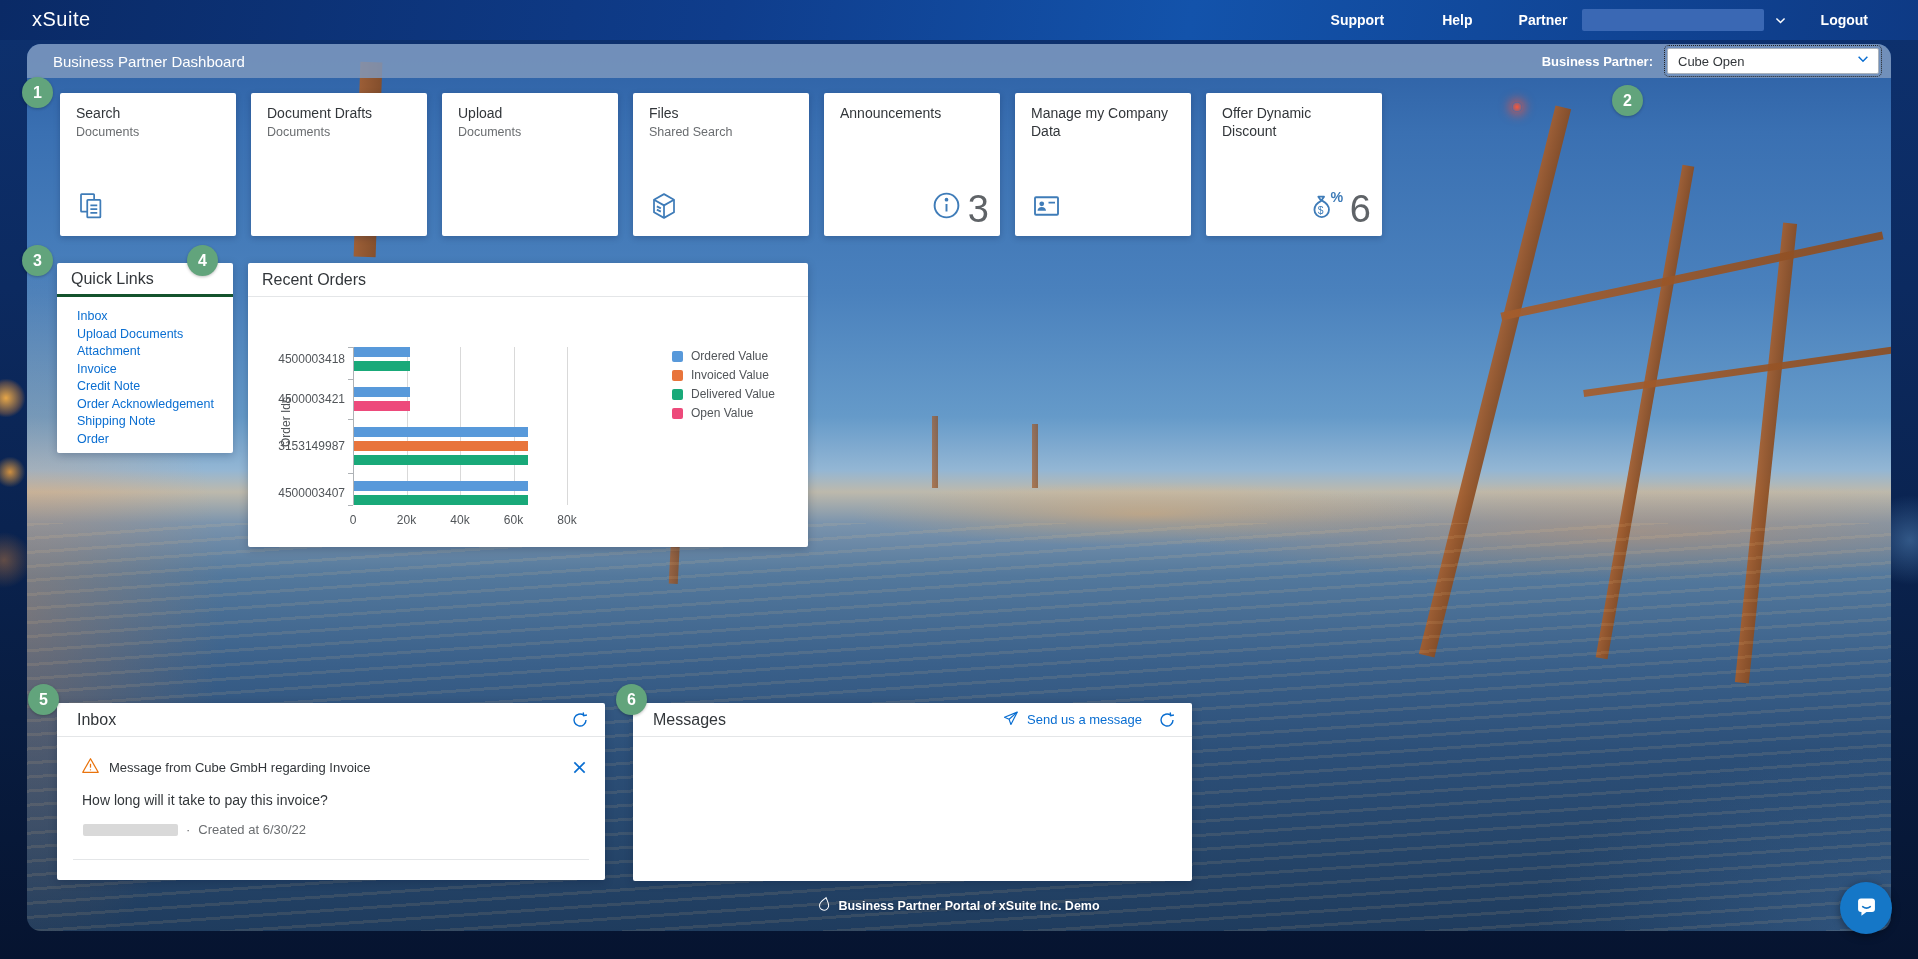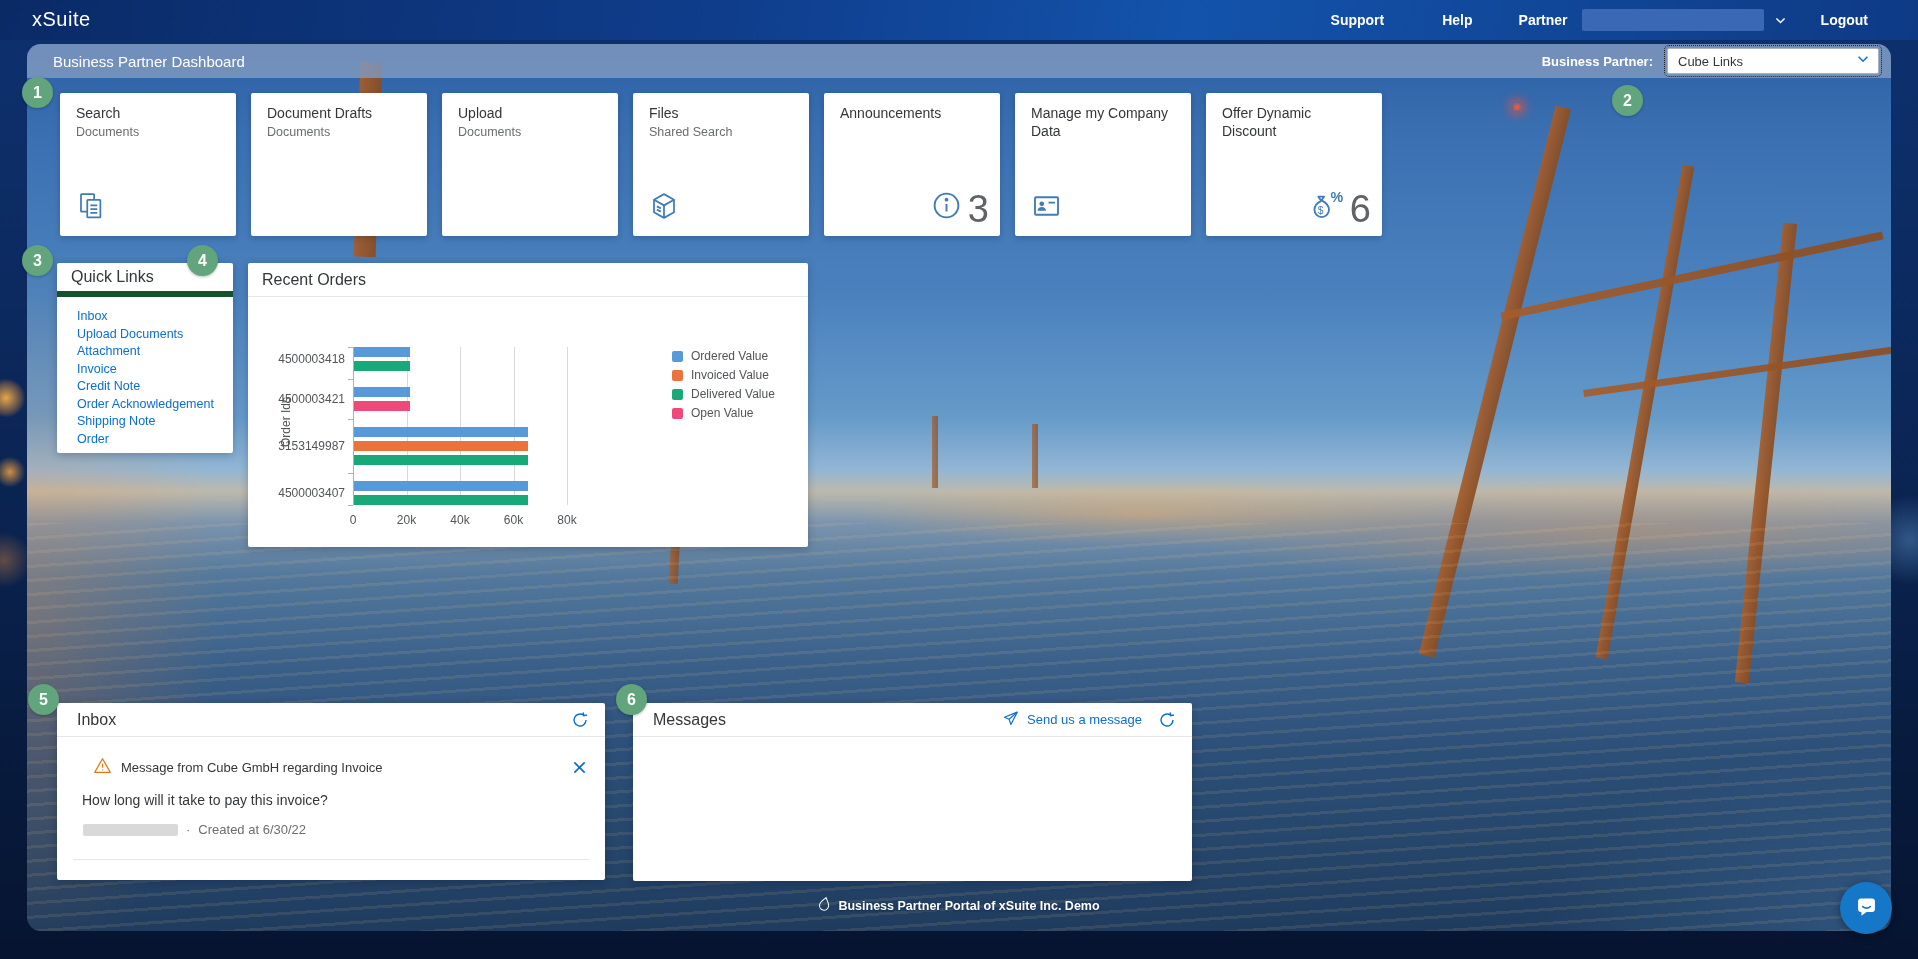--- a/index.html
+++ b/index.html
@@ -107,21 +107,21 @@
   .tickmark { position:absolute; left:-5px; width:5px; height:1px; background:#aeb2b6; }
   .bar { position:absolute; height:10px; }
   .cat-label { position:absolute; right:222px; width:90px; text-align:right; font-size:12px; color:#515559; transform:translateY(-50%); }
   .x-label { position:absolute; top:166px; transform:translateX(-50%); font-size:12px; color:#515559; }
   .legend { position:absolute; left:424px; top:52px; display:flex; flex-direction:column; gap:5px; }
   .legend-item { display:flex; align-items:center; gap:8px; font-size:12px; color:#515559; }
   .swatch { width:11px; height:11px; border-radius:2px; }
 
   
   .inbox { left:30px; top:659px; width:548px; height:177px; }
-  .inbox-subject-row { position:absolute; left:36px; top:54px; right:18px; display:flex; align-items:center; }
+  .inbox-subject-row { position:absolute; left:24px; top:54px; right:18px; display:flex; align-items:center; }
   .inbox-subject { margin-left:9px; font-size:13px; color:#32363a; }
   .inbox-close { margin-left:auto; }
   .inbox-question { position:absolute; left:25px; top:89px; font-size:14px; color:#32363a; }
   .inbox-meta { position:absolute; left:26px; top:119px; display:flex; align-items:center; gap:8px; }
   .blob { background:#d9d9d9; border-radius:2px; }
   .inbox-blob { width:95px; height:12px; }
   .inbox-created { font-size:13px; color:#6a6d70; }
   .inbox-divider { position:absolute; left:16px; right:16px; top:156px; height:1px; background:#e4e6e8; }
 
   
@@ -182,21 +182,21 @@
       <div class="crane crane-d4"></div>
         <div class="crane-light"></div>
       <div class="sheen"></div>
     </div>
 
     <div class="strip">
       <span class="page-title">Business Partner Dashboard</span>
       <div class="strip-right">
         <span class="bp-label">Business Partner:</span>
         <div class="bp-select">
-          <span class="val">Cube Links</span>
+          <span class="val">Cube Open</span>
           <span>
             <svg width="14" height="14" viewBox="0 0 16 16" fill="none" stroke="#0a6ed1" stroke-width="1.7">
                 <polyline points="3,5.5 8,10.5 13,5.5"></polyline>
               </svg>
           </span>
         </div>
       </div>
     </div>
 
     <div class="tiles" id="tiles-row">
@@ -269,21 +269,21 @@
                   <text x="6.8" y="18.8" font-size="8" fill="#3f7cb8" stroke="none">$</text>
                   <text x="16.5" y="9.5" font-size="11" font-weight="bold" fill="#3f7cb8" stroke="none">%</text>
                 </svg></span>
               <span class="tile-count">6</span>
             </span>
           </div>
         </div>
       </div>
 
     <section class="panel quicklinks">
-      <div class="panel-head" style="border-bottom:6px solid #14532d;">
+      <div class="panel-head" style="border-bottom:3px solid #14532d;">
         <span class="panel-title" style="margin-left:14px;">Quick Links</span>
       </div>
       <ul class="ql-list" id="ql-list">
           <li><a href="#">Inbox</a></li>
           <li><a href="#">Upload Documents</a></li>
           <li><a href="#">Attachment</a></li>
           <li><a href="#">Invoice</a></li>
           <li><a href="#">Credit Note</a></li>
           <li><a href="#">Order Acknowledgement</a></li>
           <li><a href="#">Shipping Note</a></li>

